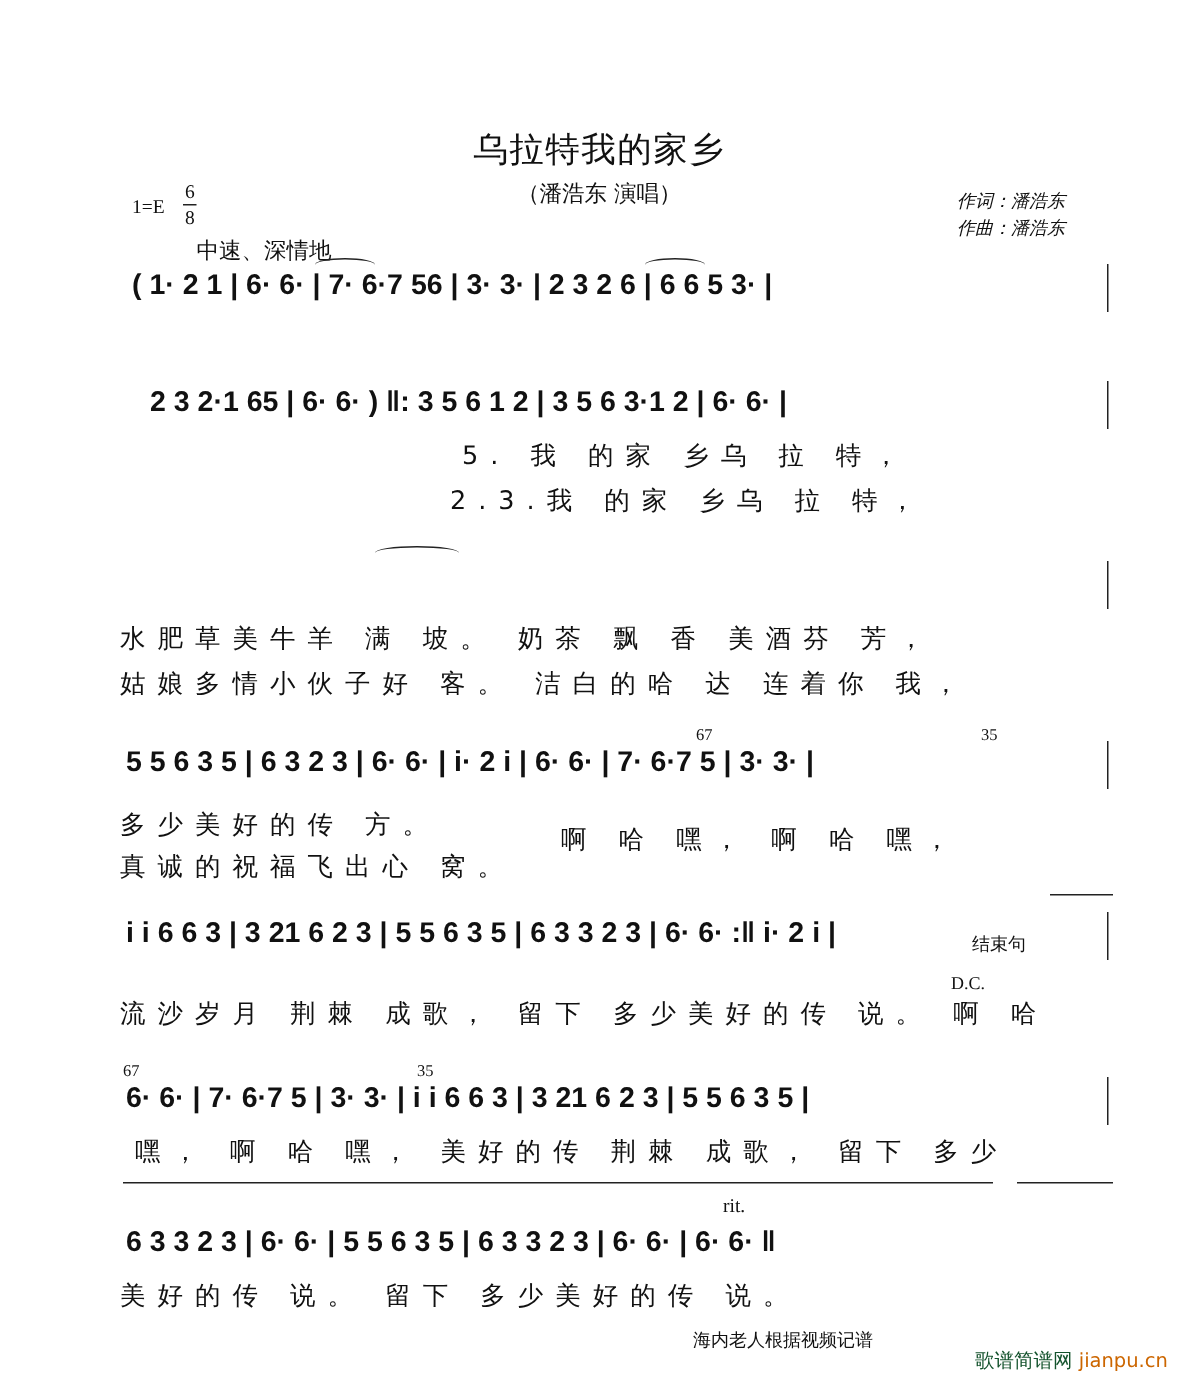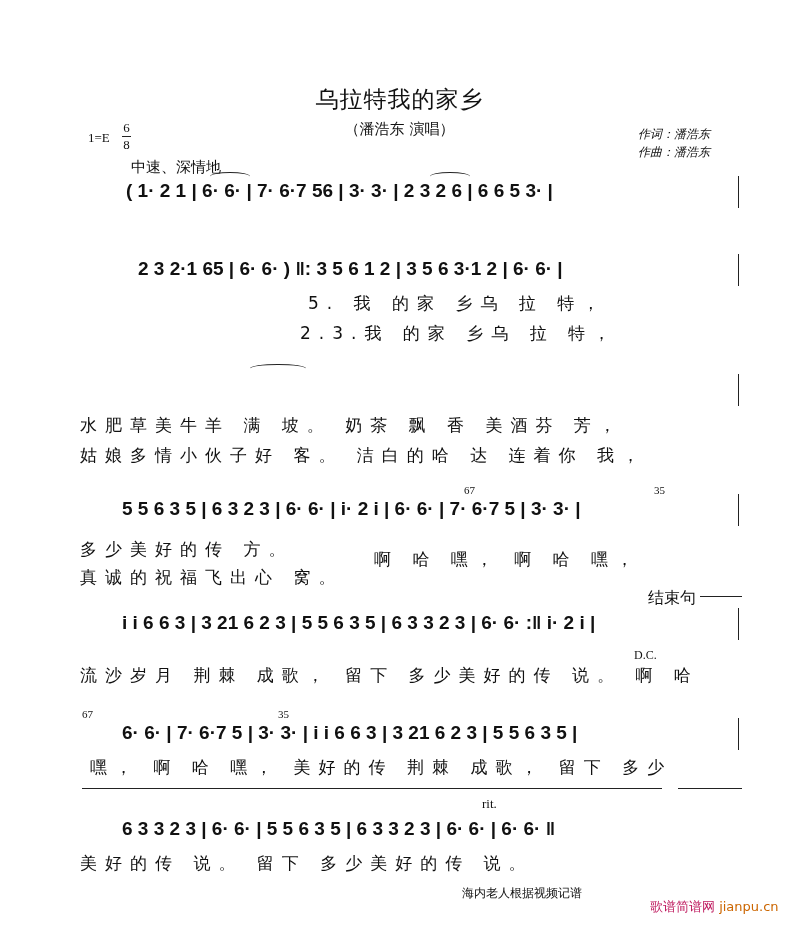--- a/index.html
+++ b/index.html
@@ -6,21 +6,21 @@
   body { width:799px; height:927px; position:relative; overflow:hidden;
          font-family:"DejaVu Sans", sans-serif; color:#111; }
   .abs { position:absolute; white-space:nowrap; }
   .title { left:0; width:799px; top:84px; text-align:center; font-size:23px; letter-spacing:1px; }
   .singer { left:0; width:799px; top:120px; text-align:center; font-size:15px; }
   .key { left:88px; top:130px; font-size:13px; font-family:"Liberation Serif", serif; }
   .frac { left:122px; top:120px; font-size:13px; line-height:16px; text-align:center; font-family:"Liberation Serif", serif; }
   .credit { left:638px; font-size:12px;font-style:italic; }
   .tempo { left:98px; top:158px; font-size:15px;margin-left:33px; }
   .staff { left:78px; width:680px; height:40px; }
-  .notes { position:absolute; left:0; top:0; font-family:"Liberation Sans", sans-serif; font-weight:bold; font-size:19px;margin-left:38px; }
+  .notes { position:absolute; left:0; top:0; font-family:"Liberation Sans", sans-serif; font-weight:bold; font-size:19px; }
   .bar { position:absolute; width:1px; height:32px; background:#222; top:-4px; }
   .lyric { font-size:17px; letter-spacing:8px; font-family:"DejaVu Sans", sans-serif; }
   .small { font-size:11px; font-family:"Liberation Serif", serif; }
   .tie { position:absolute; border-top:1.3px solid #222; border-radius:50% 50% 0 0; height:8px; }
   .line { position:absolute; height:1px; background:#222; }
   .wm1 { left:462px; top:885px; font-size:12px; }
   .wm2 { left:650px; top:898px; font-size:13px; color:#777; }
   .wm2 span { color:#c60; }
 </style>
 </head>
@@ -62,21 +62,21 @@
 <div class="abs staff" style="top:498px">
   <div class="notes" style="left:6px">5 5 6 3 5 | 6 3 2 3 | 6· 6· | i· 2 i | 6· 6· | 7· 6·7 5 | 3· 3· |</div>
   <div class="abs small" style="left:386px;top:-14px">67</div>
   <div class="abs small" style="left:576px;top:-14px">35</div>
   <div class="bar" style="left:660px"></div>
 </div>
 <div class="abs lyric" style="left:80px;top:538px">多少美好的传     方。</div>
 <div class="abs lyric" style="left:80px;top:566px">真诚的祝福飞出心  窝。</div>
 <div class="abs lyric" style="left:374px;top:548px">啊  哈    嘿，   啊  哈     嘿，</div>
 
-<div class="abs" style="left:648px;top:588px;font-size:16px">结束句</div>
+<div class="abs" style="left:648px;top:621px;font-size:12px">结束句</div>
 <div class="line" style="left:700px;top:596px;width:42px"></div>
 <div class="abs staff" style="top:612px">
   <div class="notes" style="left:6px">i i 6 6 3 | 3 21 6 2 3 | 5 5 6 3 5 | 6 3 3 2 3 | 6· 6· :‖ i· 2 i |</div>
   <div class="bar" style="left:660px"></div>
 </div>
 <div class="abs small" style="left:634px;top:648px;font-size:12px">D.C.</div>
 <div class="abs lyric" style="left:80px;top:664px">流沙岁月  荆棘 成歌， 留下  多少美好的传  说。   啊  哈</div>
 
 <div class="abs staff" style="top:722px">
   <div class="notes" style="left:6px">6· 6· | 7· 6·7 5 | 3· 3· | i i 6 6 3 | 3 21 6 2 3 | 5 5 6 3 5 |</div>
@@ -89,15 +89,15 @@
 <div class="line" style="left:678px;top:788px;width:64px"></div>
 
 <div class="abs small" style="left:482px;top:796px;font-size:13px">rit.</div>
 <div class="abs staff" style="top:818px">
   <div class="notes" style="left:6px">6 3 3 2 3 | 6· 6· | 5 5 6 3 5 | 6 3 3 2 3 | 6· 6· | 6· 6· ‖</div>
 </div>
 <div class="abs lyric" style="left:80px;top:852px">美好的传   说。  留下  多少美好的传   说。</div>
 
 <div class="abs wm1">海内老人根据视频记谱</div>
 <div class="abs wm2">
-  <span style="color:#be185d">歌谱简谱网</span>
+  <span style="color:#14532d">歌谱简谱网</span>
   <span>jianpu.cn</span>
 </div>
 
 </body></html>

